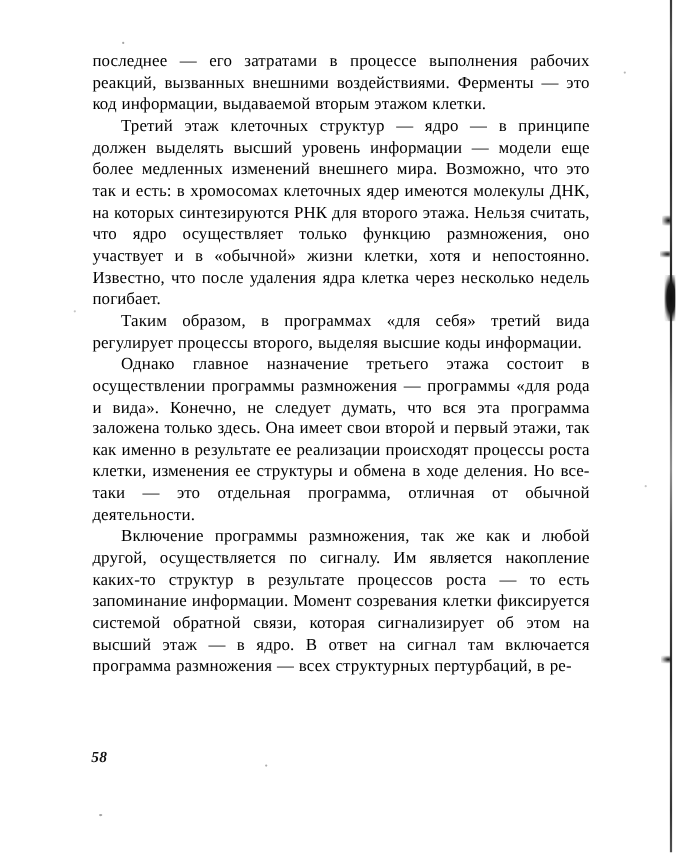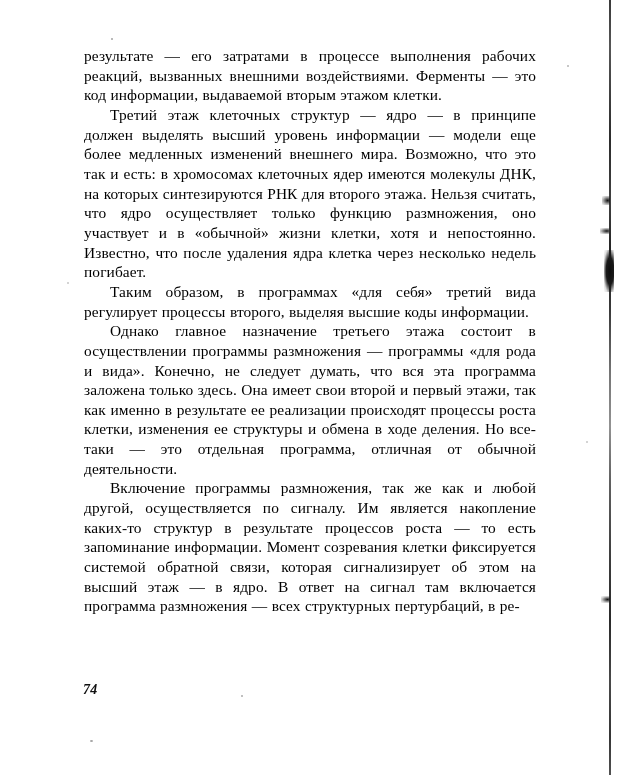--- a/index.html
+++ b/index.html
@@ -126,28 +126,28 @@
   #speck-bot   { left: 90px;  top: 740px; width: 3px; height: 2px; opacity: .55; }
   #speck-left  { left: 67px;  top: 282px; width: 2px; height: 2px; opacity: .35; }
   #speck-right { left: 586px; top: 441px; width: 2px; height: 2px; opacity: .35; }
 </style>
 </head>
 <body>
 
 <div id="page-sheet">
 
   <div id="text-block">
-    <p class="para no-indent">результате — его затратами в процессе выполнения рабочих реакций, вызванных внешними воздействиями. Ферменты — это код информации, выдаваемой вторым этажом клетки.</p>
+    <p class="para no-indent">последнее — его затратами в процессе выполнения рабочих реакций, вызванных внешними воздействиями. Ферменты — это код информации, выдаваемой вторым этажом клетки.</p>
     <p class="para">Третий этаж клеточных структур — ядро — в принципе должен выделять высший уровень информации — модели еще более медленных изменений внешнего мира. Возможно, что это так и есть: в хромосомах клеточных ядер имеются молекулы ДНК, на которых синтезируются РНК для второго этажа. Нельзя считать, что ядро осуществляет только функцию размножения, оно участвует и в «обычной» жизни клетки, хотя и непостоянно. Известно, что после удаления ядра клетка через несколько недель погибает.</p>
     <p class="para">Таким образом, в программах «для себя» третий вида регулирует процессы второго, выделяя высшие коды информации.</p>
     <p class="para">Однако главное назначение третьего этажа состоит в осуществлении программы размножения — программы «для рода и вида». Конечно, не следует думать, что вся эта программа заложена только здесь. Она имеет свои второй и первый этажи, так как именно в результате ее реализации происходят процессы роста клетки, изменения ее структуры и обмена в ходе деления. Но все-таки — это отдельная программа, отличная от обычной деятельности.</p>
     <p class="para">Включение программы размножения, так же как и любой другой, осуществляется по сигналу. Им является накопление каких-то структур в результате процессов роста — то есть запоминание информации. Момент созревания клетки фиксируется системой обратной связи, которая сигнализирует об этом на высший этаж — в ядро. В ответ на сигнал там включается программа размножения — всех структурных пертурбаций, в ре-</p>
   </div>
 
-  <div id="folio">74</div>
+  <div id="folio">58</div>
 
   <div class="artifact" id="scan-edge-line"></div>
   <div class="artifact" id="scan-edge-blob"></div>
   <div class="artifact" id="scan-edge-nick-a"></div>
   <div class="artifact" id="scan-edge-nick-b"></div>
   <div class="artifact" id="scan-edge-nick-c"></div>
 
   <div class="speck" id="speck-top"></div>
   <div class="speck" id="speck-mid"></div>
   <div class="speck" id="speck-low"></div>

